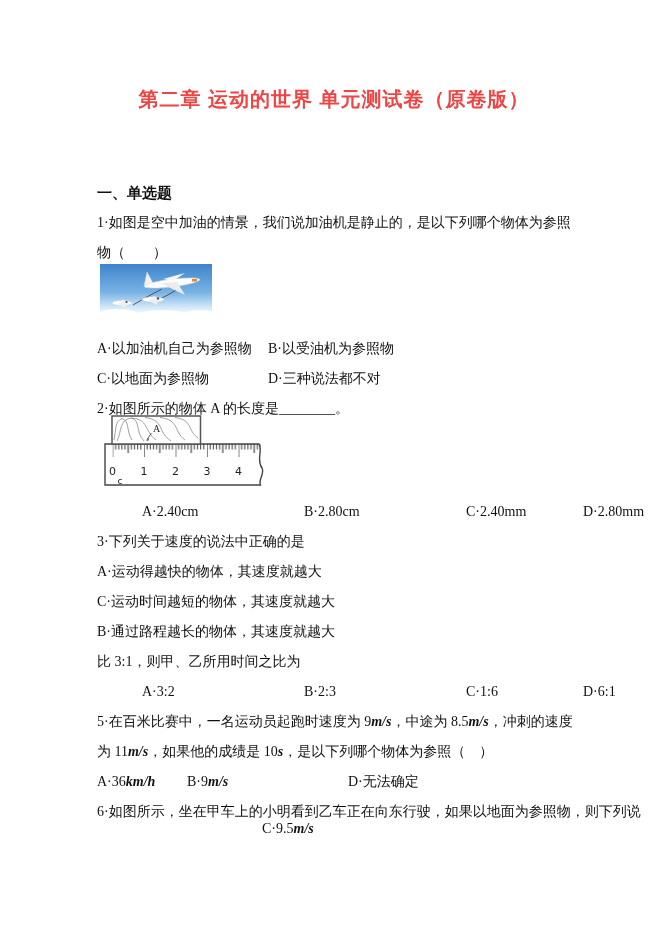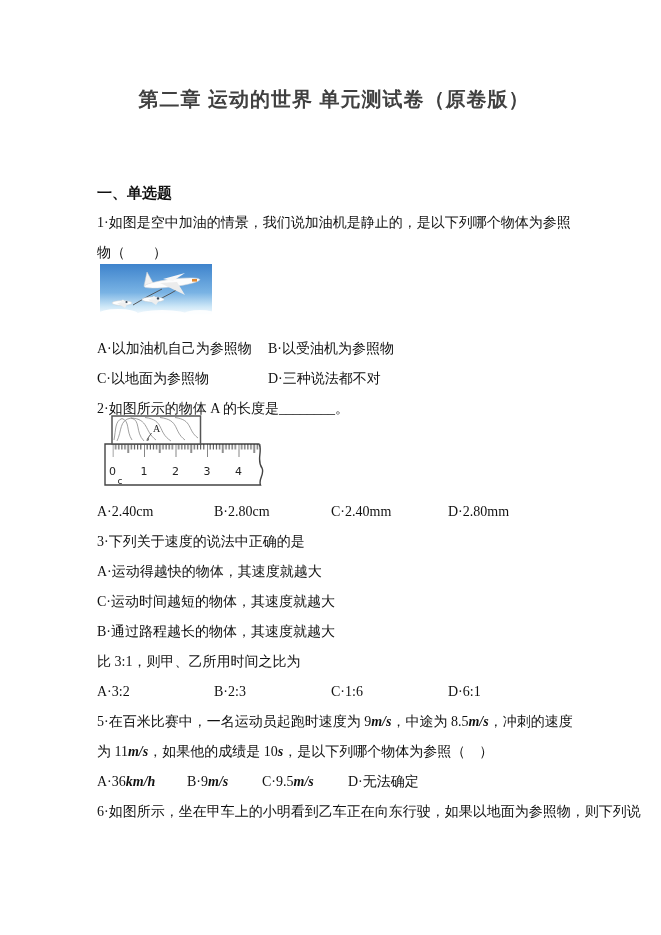--- a/index.html
+++ b/index.html
@@ -11,21 +11,21 @@
     padding:86px 90px 0 97px;
     overflow:hidden;
     font-family:"Liberation Serif","DejaVu Serif",serif;
     font-size:14px;
     color:#111111;
   }
   .title{
     font-family:"Liberation Sans","DejaVu Sans",sans-serif;
     font-size:20px;
     font-weight:bold;
-    color:#404040;
+    color:#ef4444;
     text-align:center;
     margin:0;
     line-height:26px;
     letter-spacing:1px;
     white-space:nowrap;
   }
   .section-heading{
     font-family:"Liberation Sans","DejaVu Sans",sans-serif;
     font-weight:bold;
     font-size:15px;
@@ -35,24 +35,24 @@
   }
   .line{
     margin:0;
     line-height:30px;
     height:30px;
     white-space:nowrap;
   }
   .unit{font-style:italic;font-weight:bold;}
   .opt{display:inline-block;white-space:nowrap;vertical-align:top;}
   .colq1{width:171px;}
-  .col4{width:117px;}
+  .col4{width:117px;margin-left:45px;}
   .col5a{width:90px;}
   .col5b{width:75px;}
-  .col5c{width:86px;}
+  .col5c{width:86px;margin-top:47px;}
   .figure{display:block;}
   .airplane-figure{
     width:112px;height:52px;
     margin:-4px 0 12px 3px;
   }
   .ruler-figure{
     width:165px;height:75px;
     margin:-11px 0 9px 6px;
   }
   .opt-gap{margin-top:18px;font-family:Liberation Serif, serif;}

